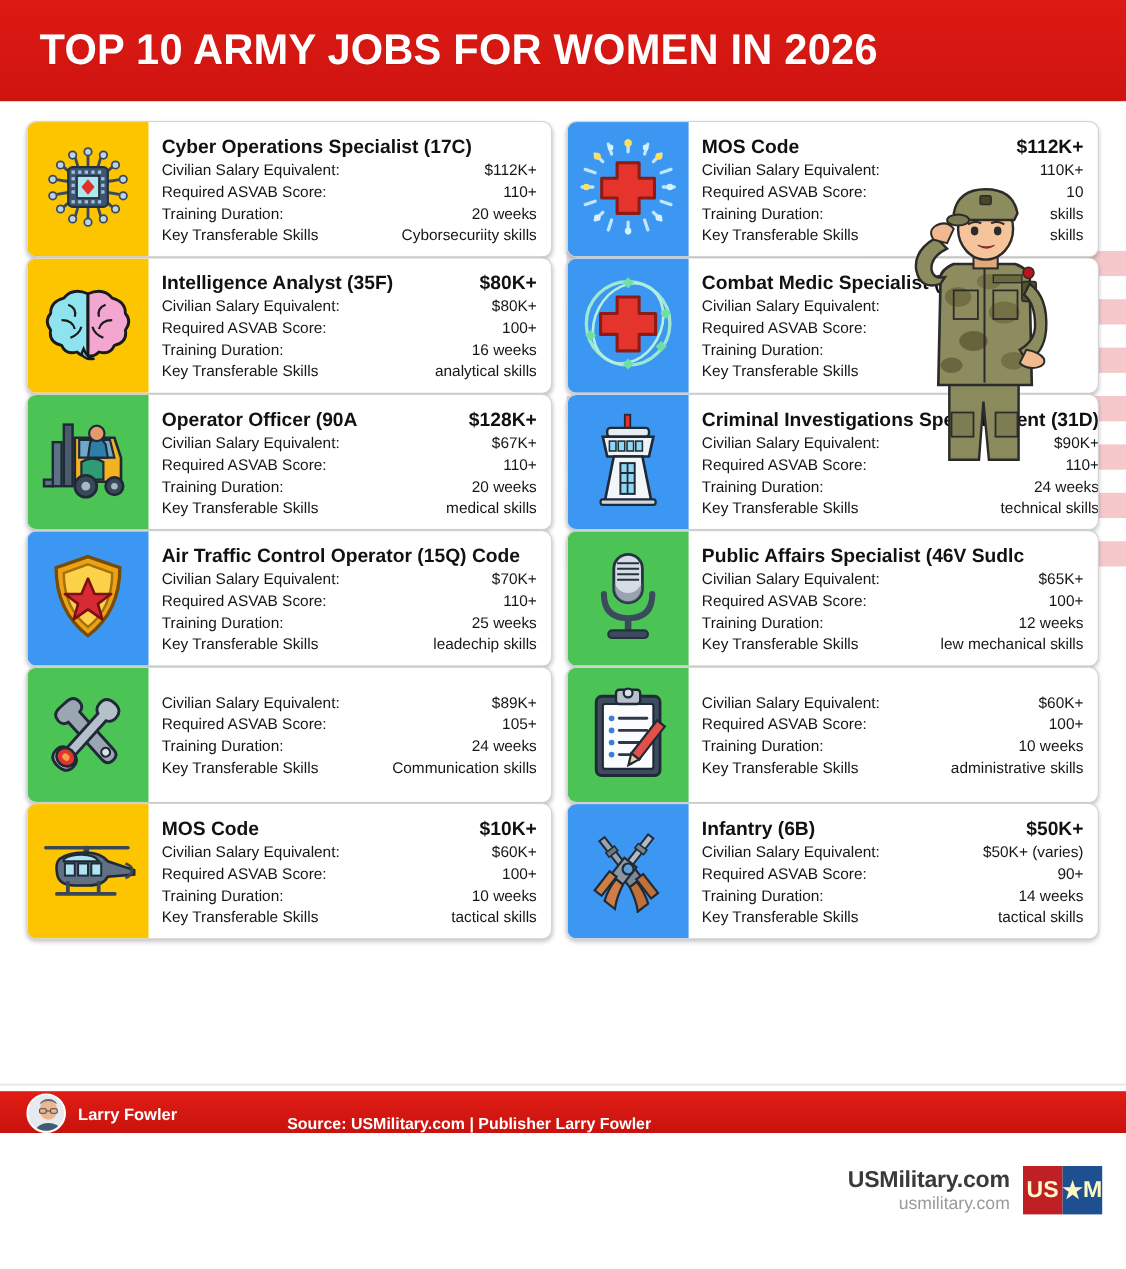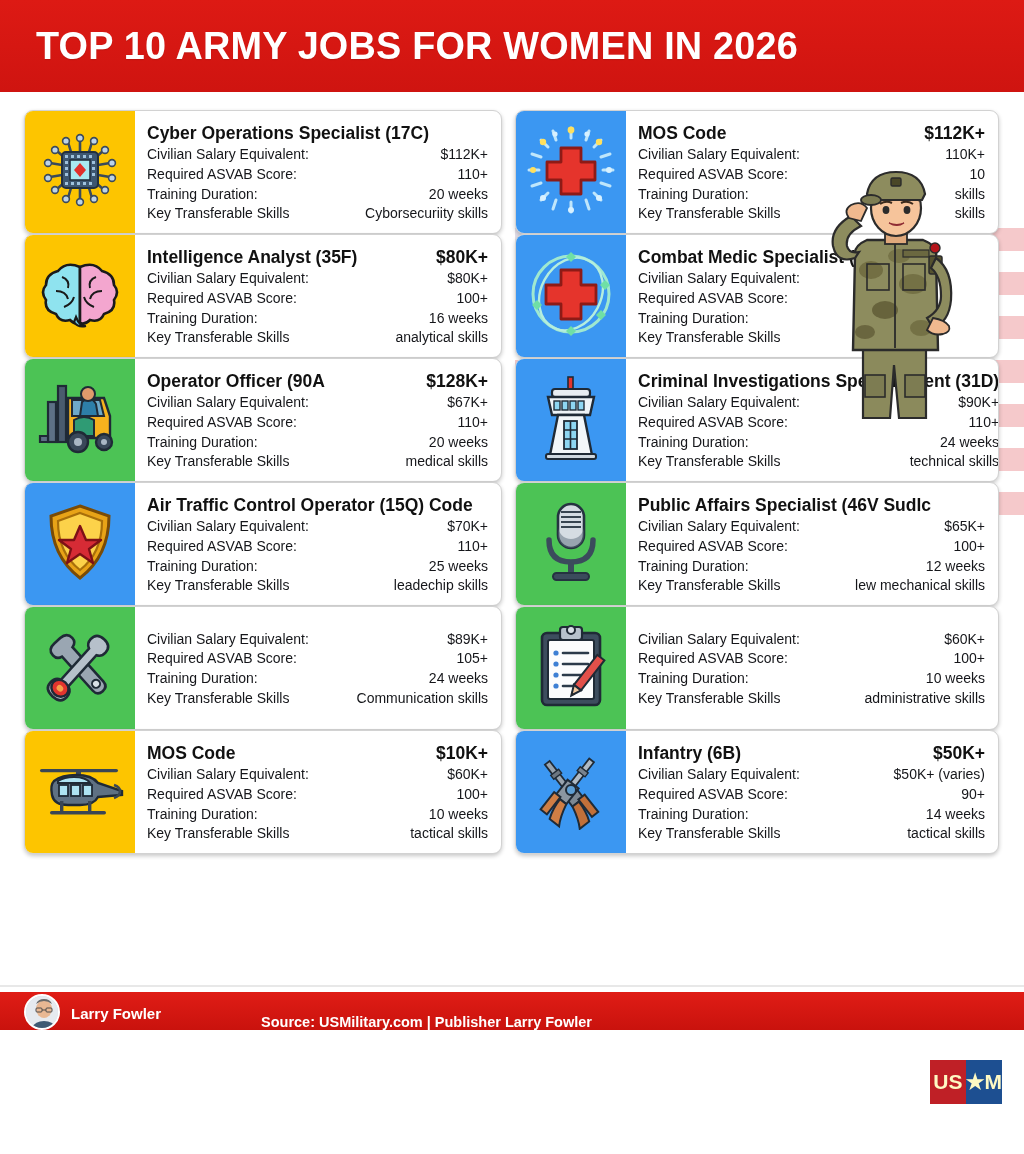--- a/index.html
+++ b/index.html
@@ -883,20 +883,24 @@
         <line x1="16" y1="14" x2="20" y2="14" stroke="#4a4a4a" stroke-width="1"></line>
         <path d="M4 36 q3 -11 14 -11 q11 0 14 11 z" fill="#3f5a73"></path>
       </svg>
     </div>
     <div class="author-name">Larry Fowler</div>
   </div>
   <div class="source-text">Source: USMilitary.com | Publisher Larry Fowler</div>
 </div>
 
 <div class="branding">
+  <div class="brand-text">
+    <div class="brand-main">USMilitary.com</div>
+    <div class="brand-sub">usmilitary.com</div>
+  </div>
   <div class="brand-logo">
     <div class="logo-half logo-red">US</div>
     <div class="logo-half logo-blue">
       <span>★</span>
         <span>M</span>
     </div>
   </div>
 </div>
 
 </body></html>

